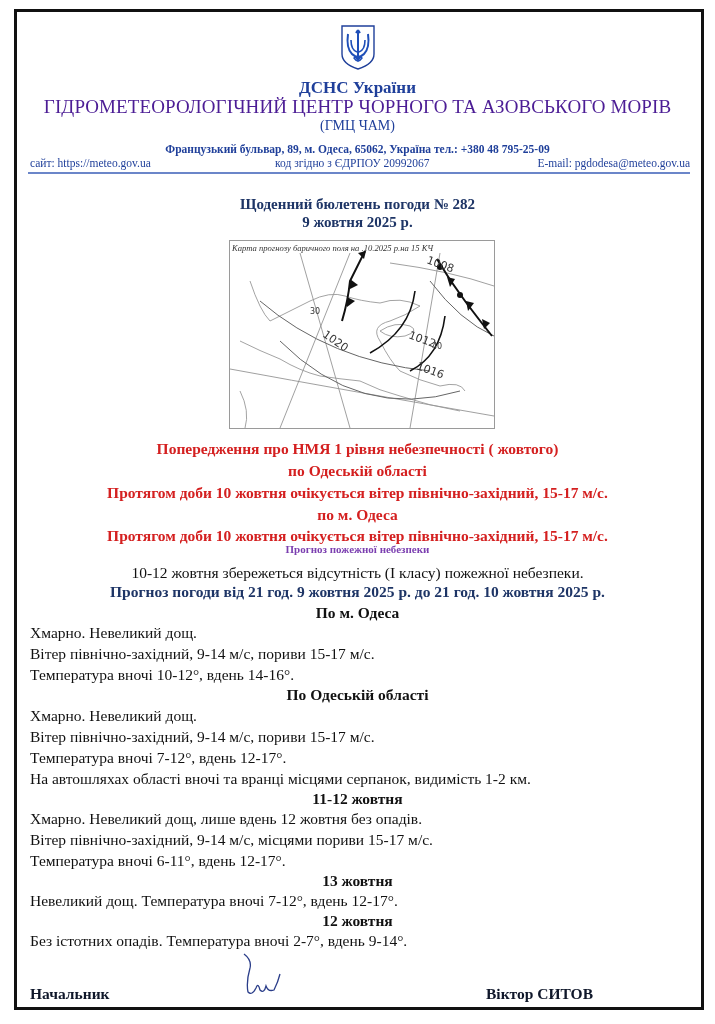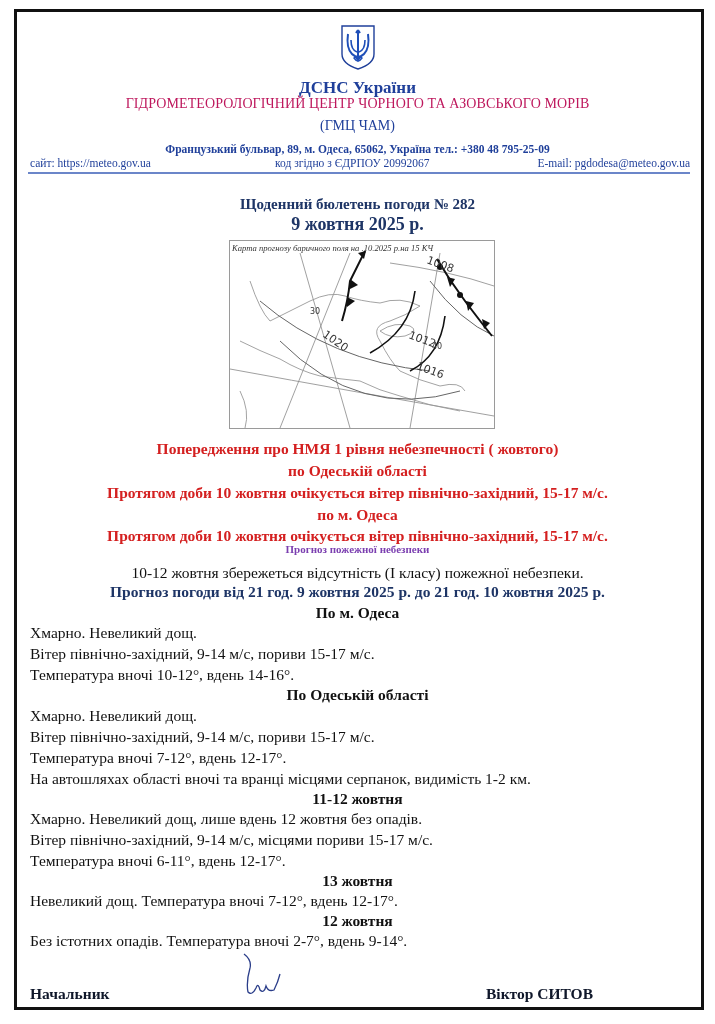--- a/index.html
+++ b/index.html
@@ -2,28 +2,28 @@
 <html><head>
 <meta charset="utf-8">
 <style>
   html, body { margin: 0; padding: 0; background: #ffffff; }
   body { width: 715px; height: 1024px; position: relative; overflow: hidden; font-family: "Liberation Serif", serif; }
   .frame { position: absolute; left: 14px; top: 9px; width: 684px; height: 995px; border: 3px solid #111; box-sizing: content-box; }
   .abs { position: absolute; }
   .center { left: 0; right: 0; text-align: center; }
   .emblem { left: 340px; top: 24px; width: 36px; height: 46px; }
   .org1 { top: 78px; font-size: 17px; font-weight: bold; color: #1f3f9a; }
-  .org2 { top: 96px; font-size: 14px; color: #be185d; letter-spacing: 0.1px; }
+  .org2 { top: 96px; font-size: 19px; color: #4c1d95; letter-spacing: 0.1px; }
   .org3 { top: 118px; font-size: 14px; color: #1f3f9a; }
   .addr { top: 143px; font-size: 11.5px; font-weight: bold; color: #1f3f9a; }
   .contacts { top: 157px; left: 30px; width: 660px; height: 14px; font-size: 11.5px; color: #1f3f9a; }
   .contacts span { position: absolute; top: 0; white-space: nowrap; }
   .divider { top: 172px; left: 28px; width: 662px; height: 2px; background: #6b86c9; }
   .bul-title { top: 196px; font-size: 15px; font-weight: bold; color: #1e3566; }
-  .bul-date { top: 214px; font-size: 18px; font-weight: bold; color: #1e3566; }
+  .bul-date { top: 214px; font-size: 15px; font-weight: bold; color: #1e3566; }
   .map { left: 229px; top: 240px; width: 264px; height: 187px; border: 1px solid #9a9a9a; background: #fff; }
   .map-caption { position: absolute; left: 2px; top: 2px; font-size: 8.6px; font-style: italic; color: #333; white-space: nowrap; }
   .red { color: #d42020; font-weight: bold; font-size: 15.5px; }
   .w1 { top: 440px; } .w2 { top: 462px; } .w3 { top: 484px; } .w4 { top: 506px; } .w5 { top: 527px; }
   .fire-title { top: 543px; font-size: 11px; font-weight: bold; color: #7b3fb0; }
   .fire-text { top: 564px; font-size: 15.5px; color: #111; }
   .fc-title { top: 583px; font-size: 15.5px; font-weight: bold; color: #1e3566; }
   .sec { font-size: 15.5px; font-weight: bold; color: #111; }
   .line { left: 30px; font-size: 15.5px; color: #111; white-space: nowrap; }
   .sign { font-size: 15.5px; font-weight: bold; color: #0f172a; }

